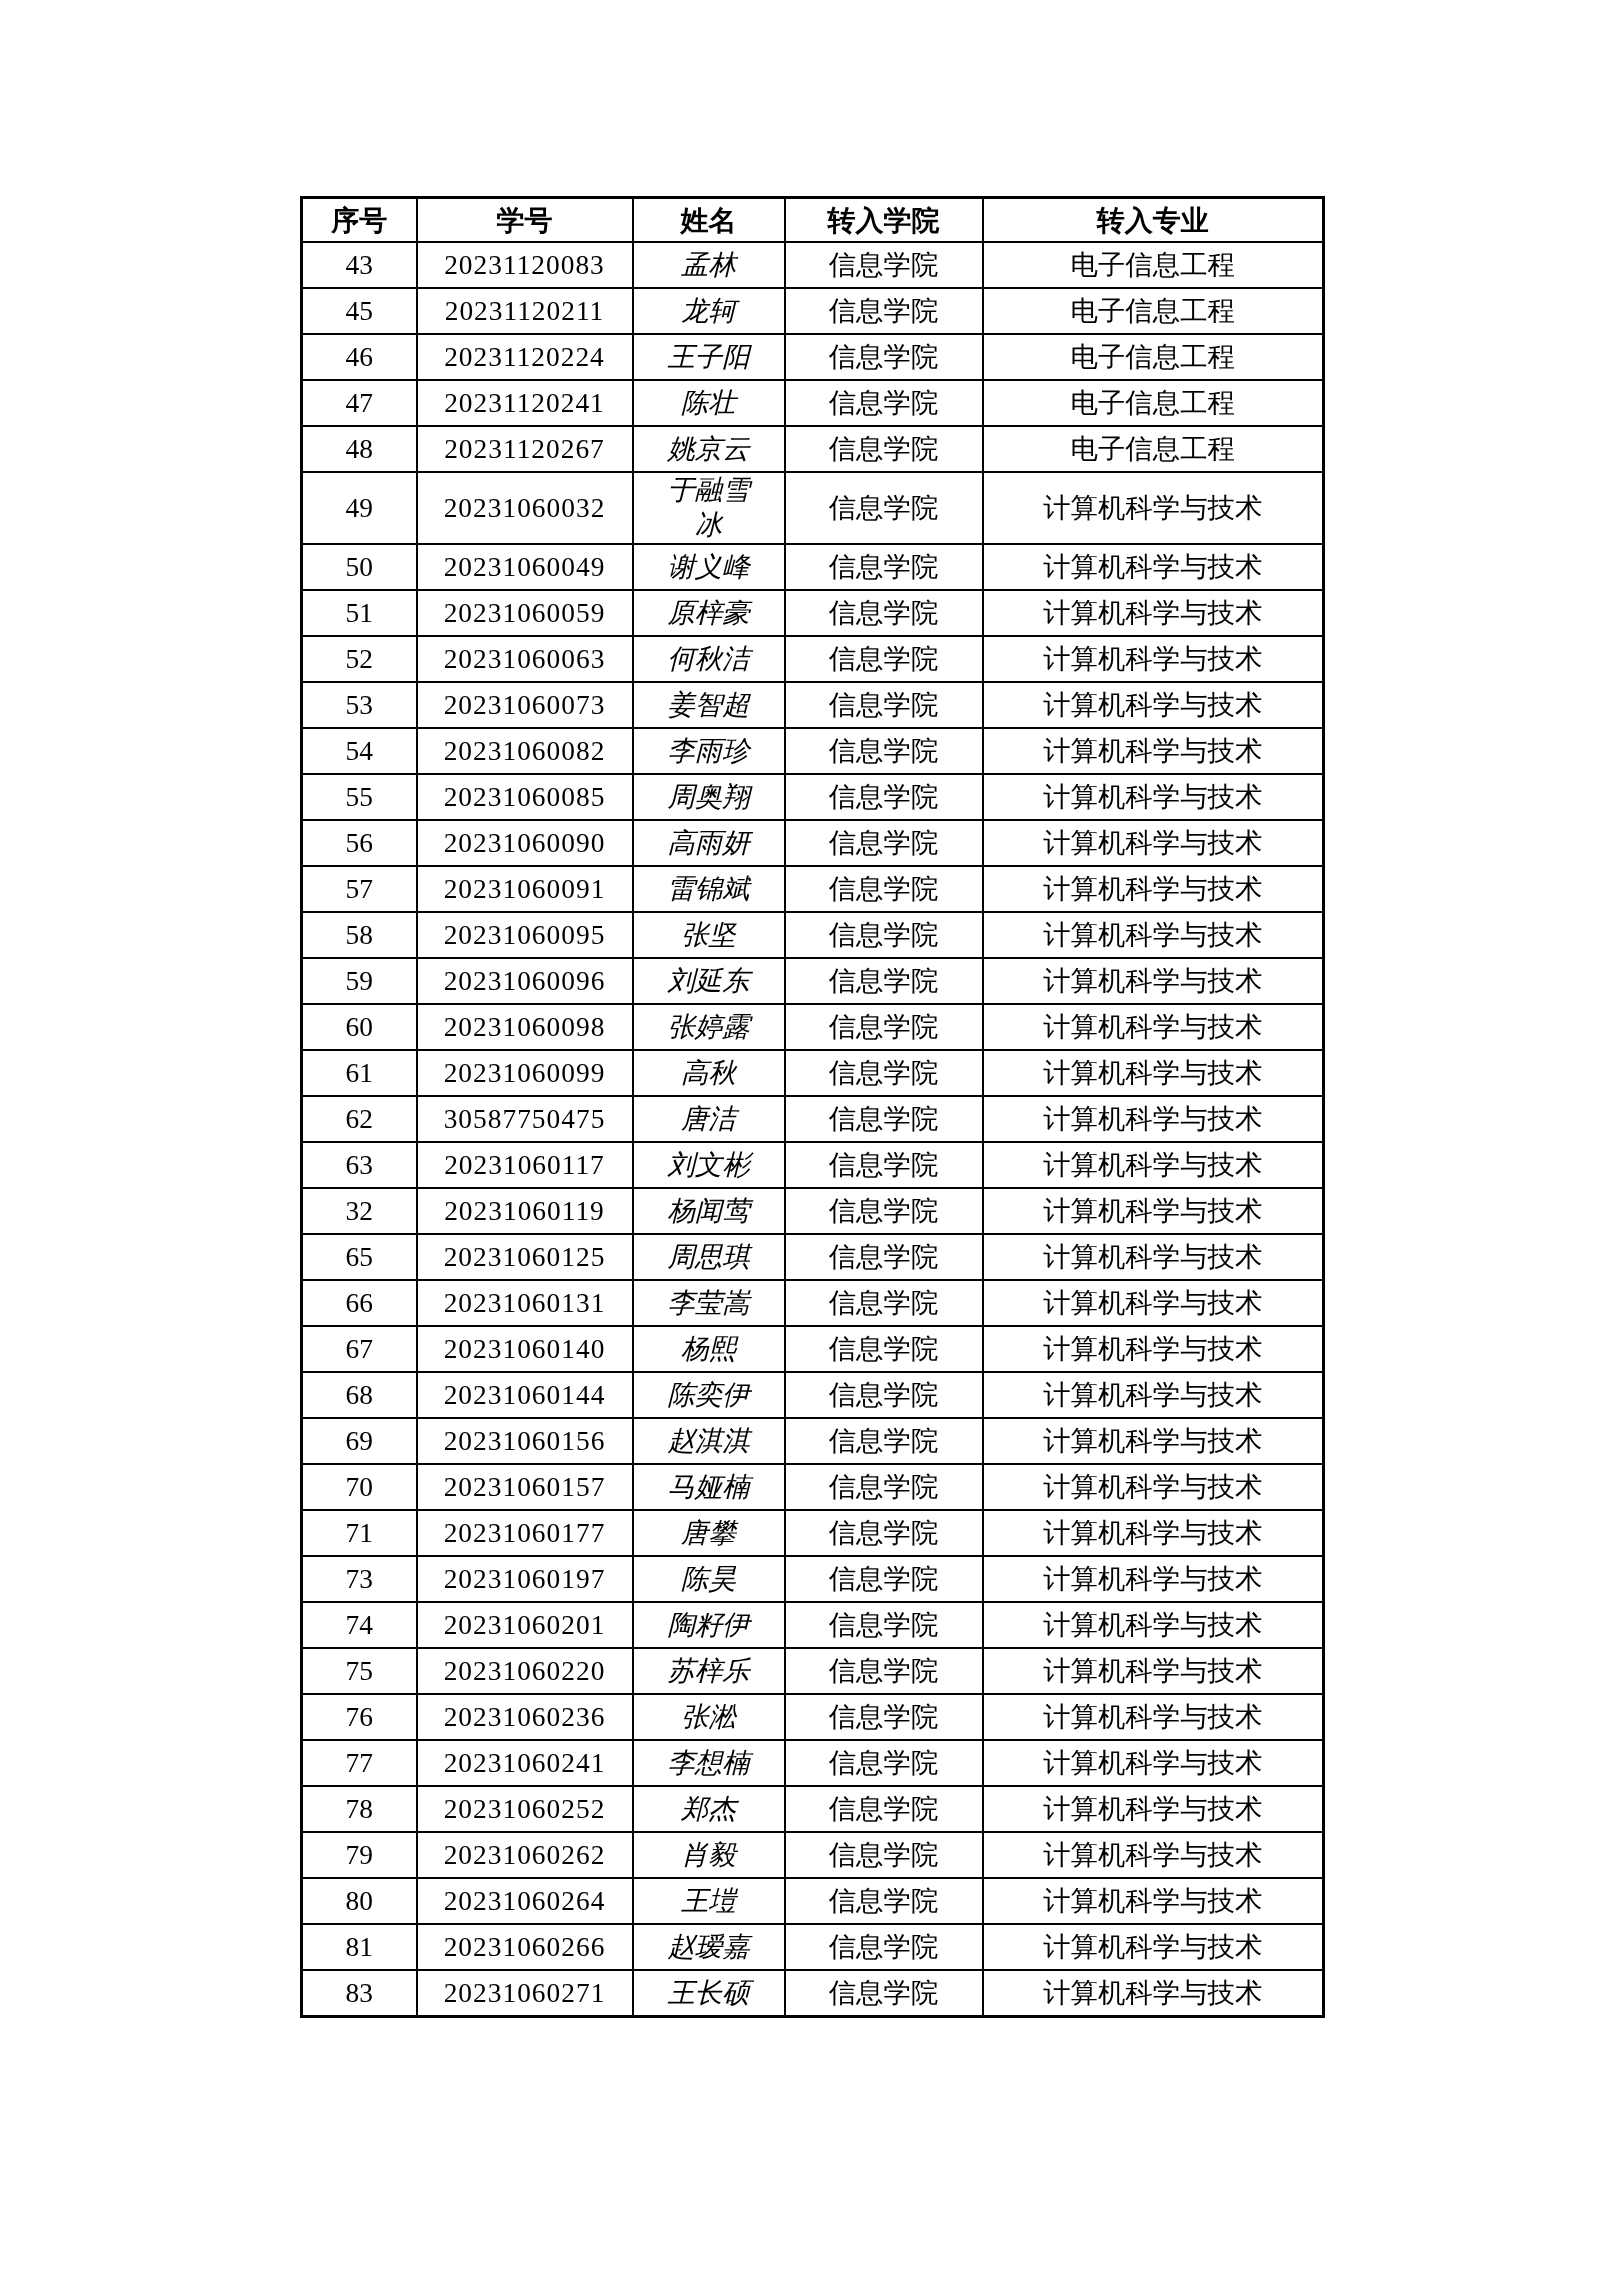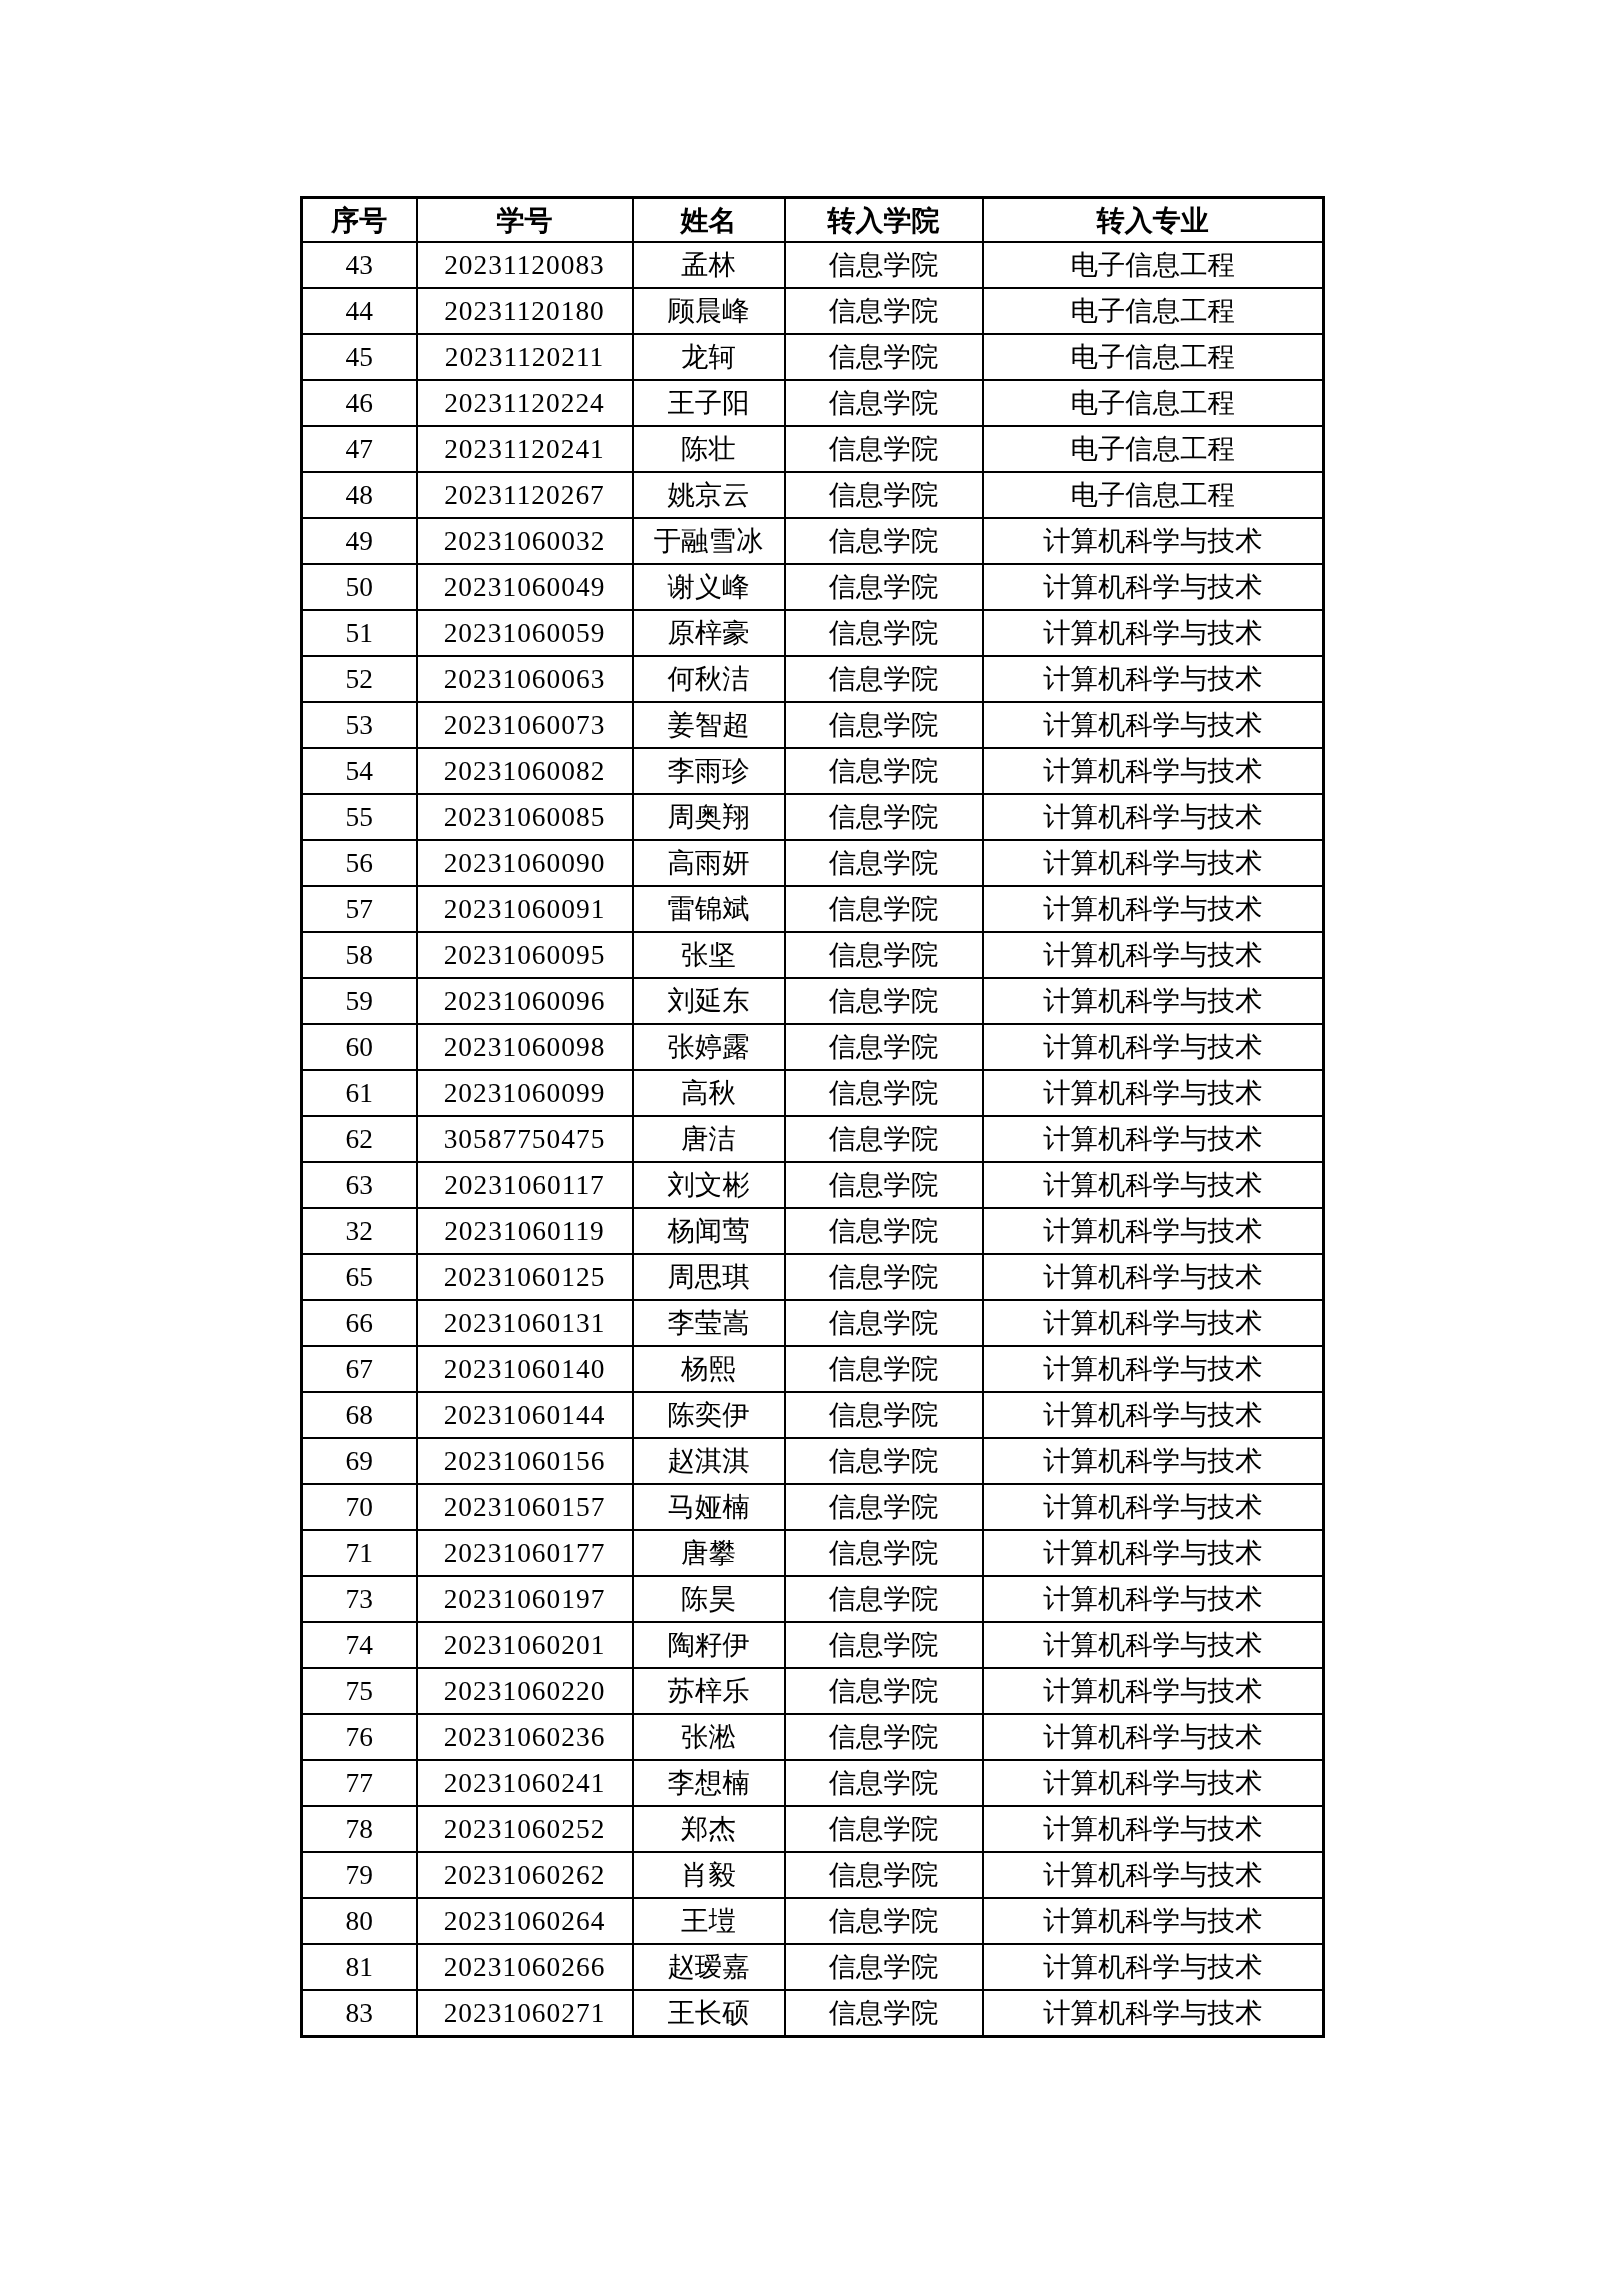--- a/index.html
+++ b/index.html
@@ -36,22 +36,23 @@
     line-height: 35px;
     overflow: hidden;
   }
   table.roster th {
     font-weight: bold;
     font-size: 28px;
     height: 42px;
   }
   
   table.roster td.cell-name {
-    padding: 0 11px;
+    padding: 0 25px;
     word-break: break-all;
+    font-style: italic;
   }
   table.roster td.cell-student-id {
     letter-spacing: 1px;
     border-radius: 22px;
   }
 </style>
 </head>
 <body>
 
 <div class="page">
@@ -74,27 +75,20 @@
     </thead>
     <tbody>
         <tr>
           <td class="cell-index">43</td>
           <td class="cell-student-id">20231120083</td>
           <td class="cell-name">孟林</td>
           <td class="cell-college">信息学院</td>
           <td class="cell-major">电子信息工程</td>
         </tr>
         <tr>
-          <td class="cell-index">44</td>
-          <td class="cell-student-id">20231120180</td>
-          <td class="cell-name">顾晨峰</td>
-          <td class="cell-college">信息学院</td>
-          <td class="cell-major">电子信息工程</td>
-        </tr>
-        <tr>
           <td class="cell-index">45</td>
           <td class="cell-student-id">20231120211</td>
           <td class="cell-name">龙轲</td>
           <td class="cell-college">信息学院</td>
           <td class="cell-major">电子信息工程</td>
         </tr>
         <tr>
           <td class="cell-index">46</td>
           <td class="cell-student-id">20231120224</td>
           <td class="cell-name">王子阳</td>

